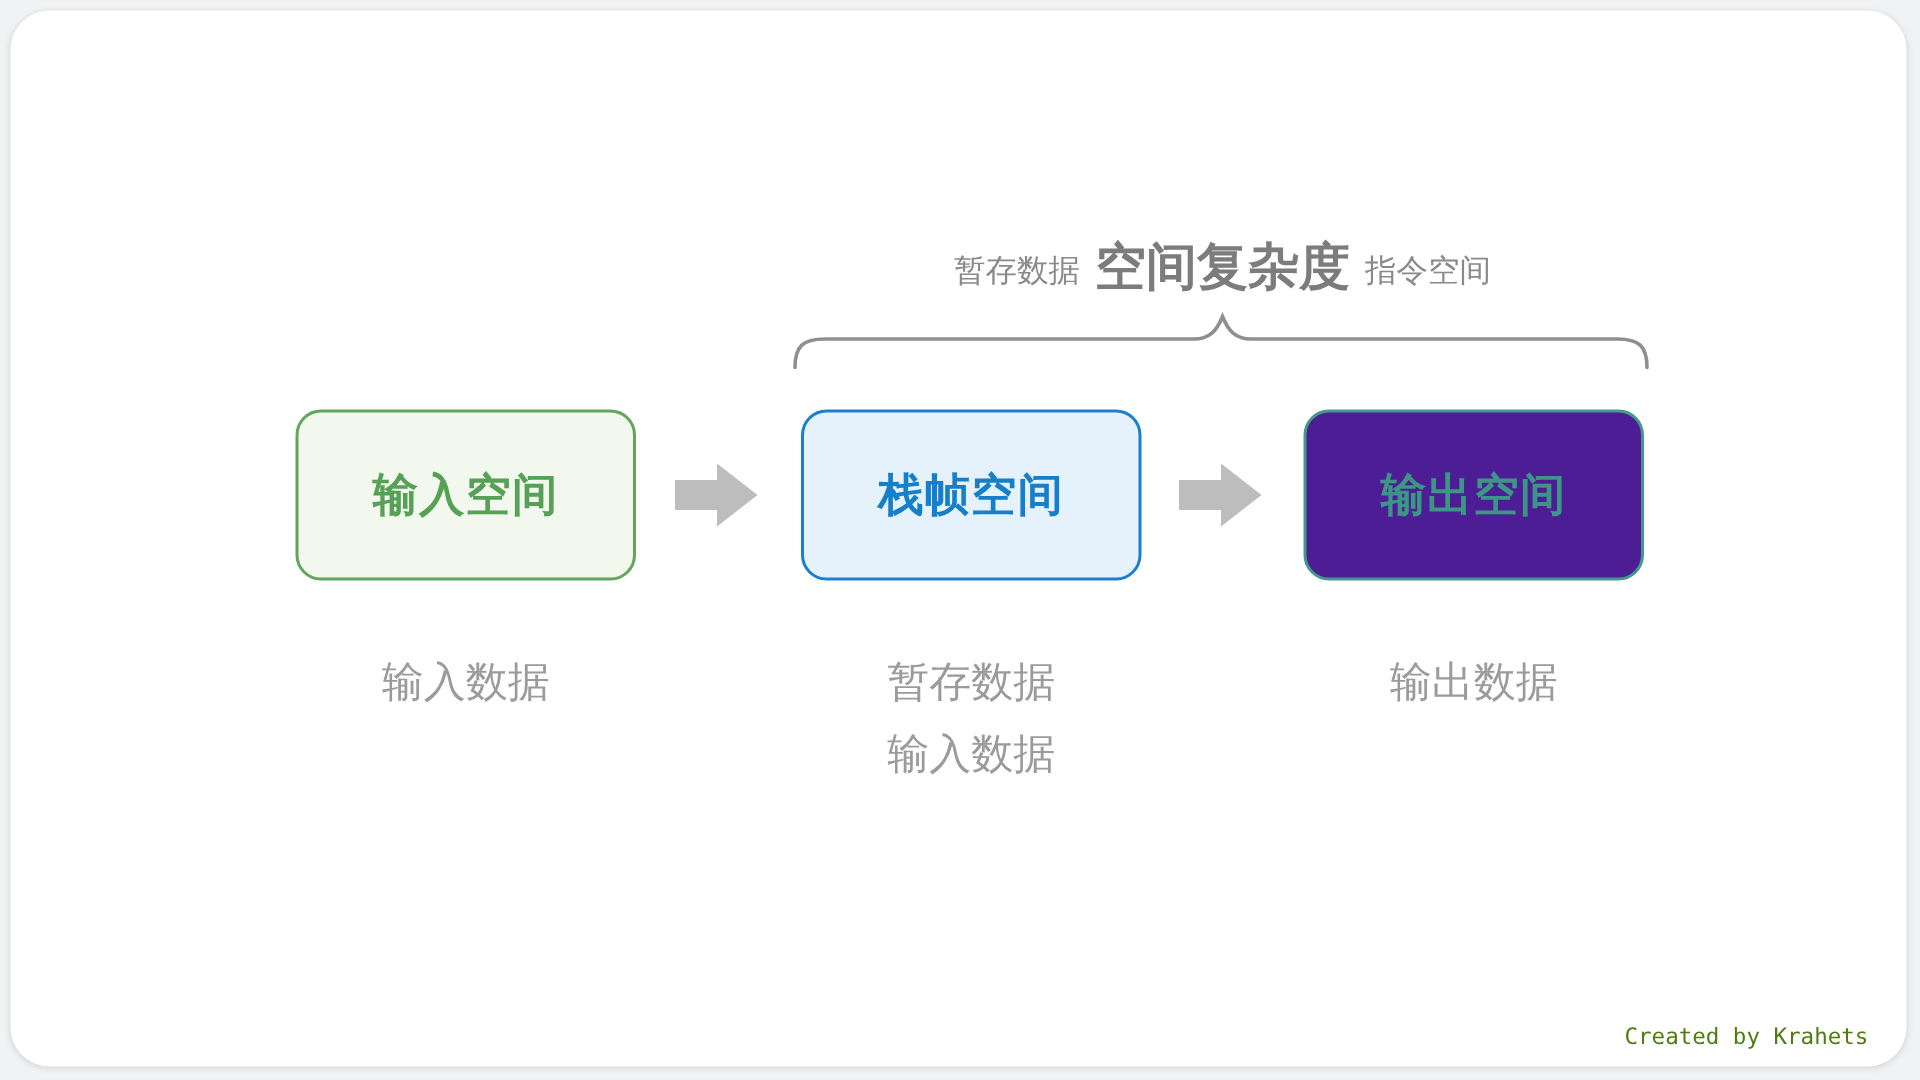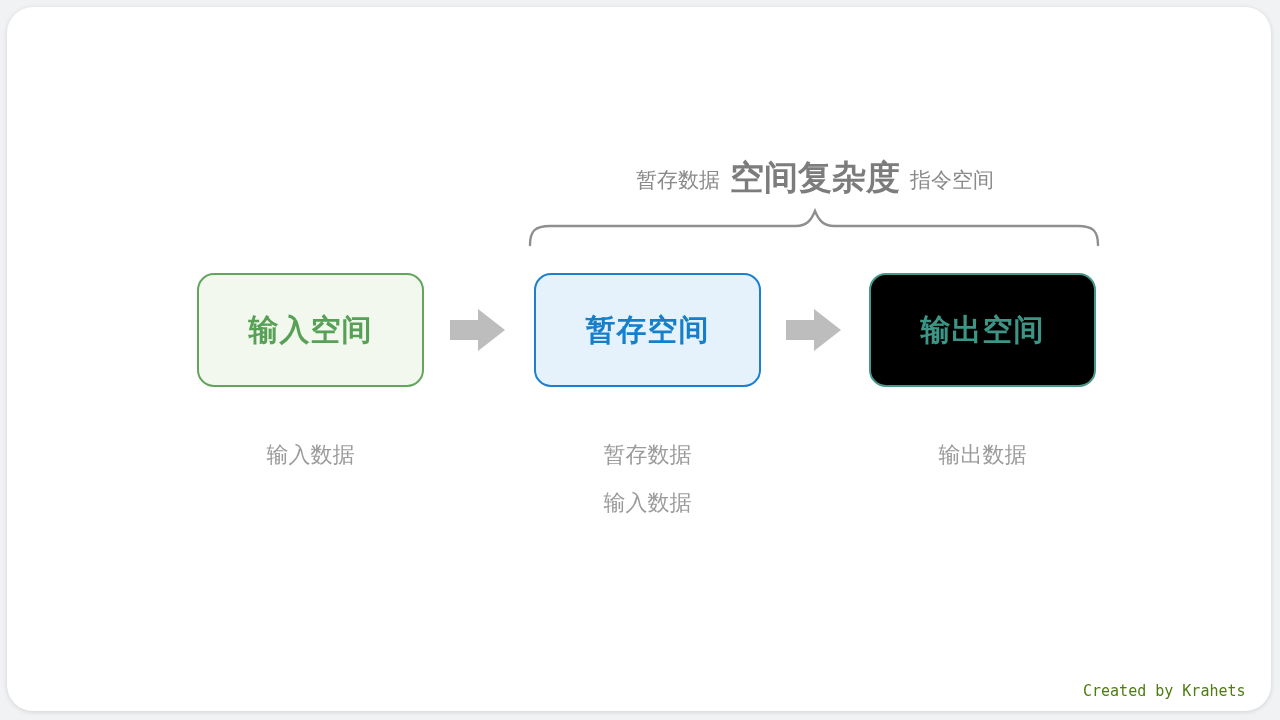--- a/index.html
+++ b/index.html
@@ -67,21 +67,21 @@
   .arrow { position: absolute; top: 301px; }
   .arrow1 { left: 443px; }
   .arrow2 { left: 779px; }
   
   .sub {
     position: absolute;
     top: 424px;
     width: 227px;
     text-align: center;
     color: #9b9b9b;
-    font-size: 22px;
+    font-size: 28px;
     line-height: 48px;
   }
   .sub1 { left: 190px; }
   .sub2 { left: 527px; }
   .sub3 { left: 862px; }
   .credit {
     position: absolute;
     left: 1076px;
     top: 675px;
     font-family: "DejaVu Sans Mono", monospace;
@@ -105,28 +105,28 @@
 
   <div class="box box1" style="color: rgb(87, 161, 87); border-color: rgb(98, 166, 92); background: rgb(242, 248, 238);">
     <span>输入空间</span>
   </div>
 
   <svg class="arrow arrow1" width="56" height="44" viewBox="0 0 56 44">
     <polygon points="0,12 28,12 28,1 55,22 28,43 28,32 0,32" style="fill: rgb(189, 189, 189);"></polygon>
   </svg>
 
   <div class="box box2" style="color: rgb(22, 127, 201); border-color: rgb(28, 127, 208); background: rgb(230, 242, 251);">
-    <span>暂存空间</span>
+    <span>栈帧空间</span>
   </div>
 
   <svg class="arrow arrow2" width="56" height="44" viewBox="0 0 56 44">
     <polygon points="0,12 28,12 28,1 55,22 28,43 28,32 0,32" style="fill: rgb(189, 189, 189);"></polygon>
   </svg>
 
-  <div class="box box3" style="color: rgb(61, 149, 134); border-color: rgb(68, 153, 139); background: #000000;">
+  <div class="box box3" style="color: rgb(61, 149, 134); border-color: rgb(68, 153, 139); background: #4c1d95;">
     <span>输出空间</span>
   </div>
 
   <div class="sub sub1">
     <div>输入数据</div>
   </div>
 
   <div class="sub sub2">
     <div>暂存数据</div>
     <div>输入数据</div>

